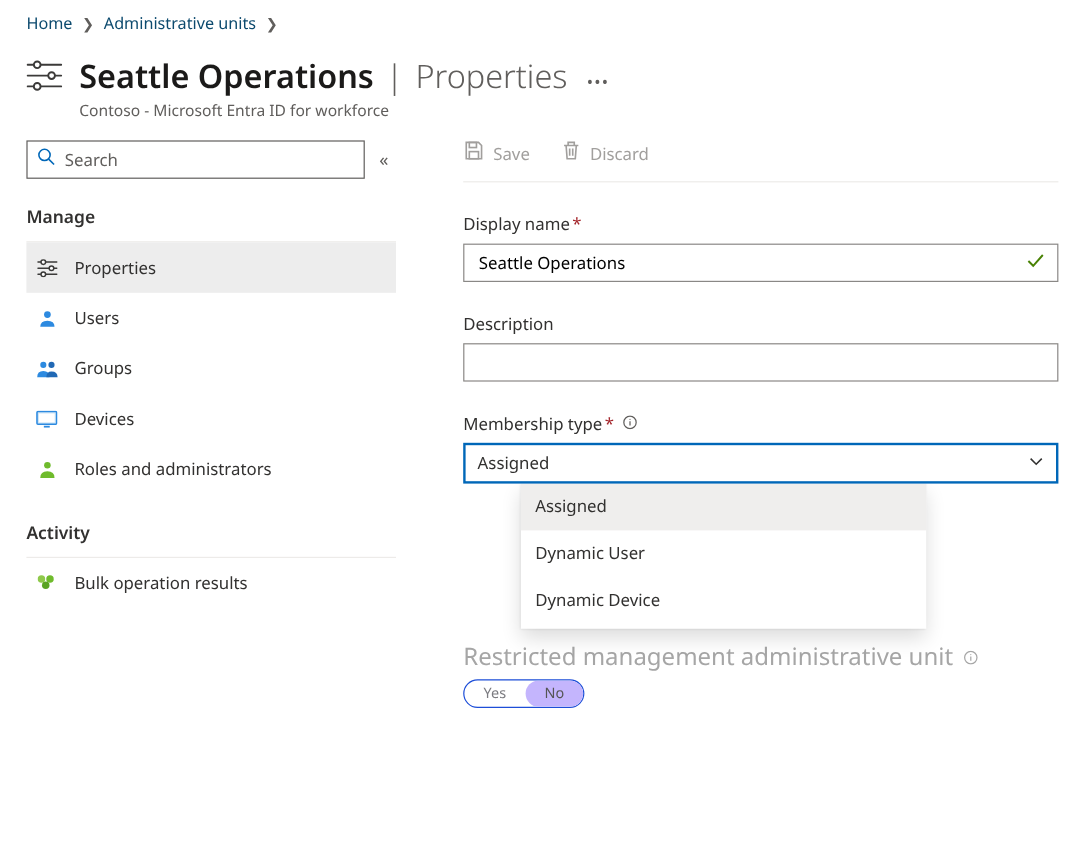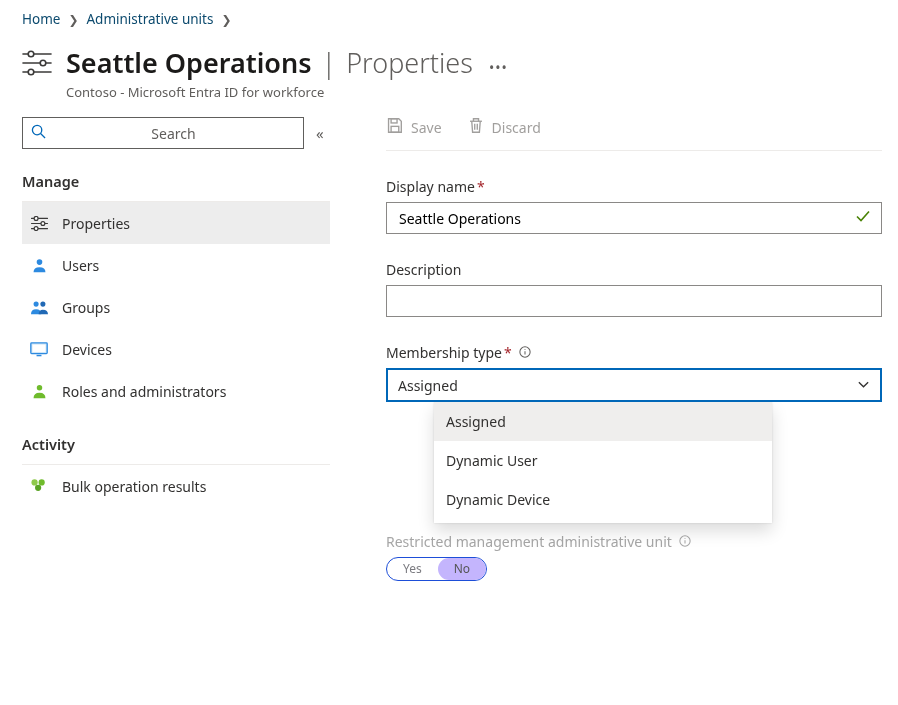--- a/index.html
+++ b/index.html
@@ -95,21 +95,20 @@
     padding: 0 8px;
     color: #605e5c;
   }
   .search-box input {
     border: none;
     outline: none;
     flex: 1;
     font: inherit;
     color: #323130;
     background: transparent;
-    text-align: center;
   }
   .search-box input::placeholder { color: #605e5c; }
   .collapse-btn {
     color: #605e5c;
     font-size: 15px;
     padding: 4px;
     cursor: pointer;
   }
 
   .group-label {
@@ -205,21 +204,21 @@
   .dropdown-item {
     padding: 10px 12px;
     cursor: pointer;
     font-size: 14px;
   }
   .dropdown-item.highlight { background: #efeeed; }
 
   
   .behind-text {
     color: #a6a6a6;
-    font-size: 14px;
+    font-size: 20px;
     margin-top: 6px;
   }
   .toggle {
     display: inline-flex;
     border: 1px solid #1d4ed8;
     border-radius: 18px;
     height: 24px;
     align-items: center;
     overflow: hidden;
     margin-top: 6px;

